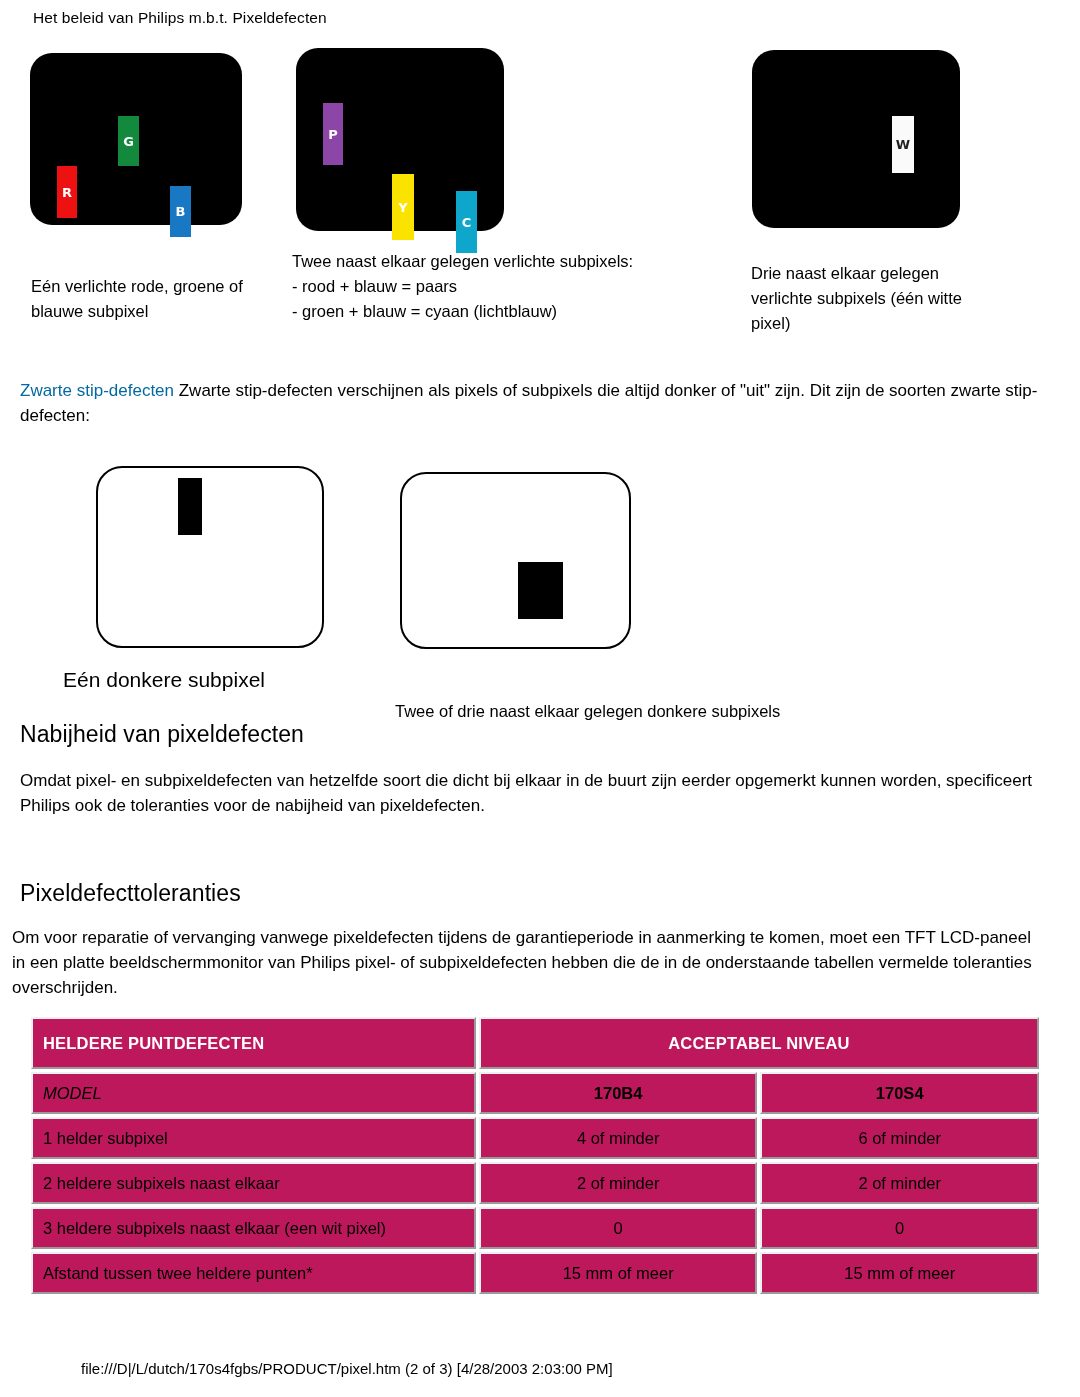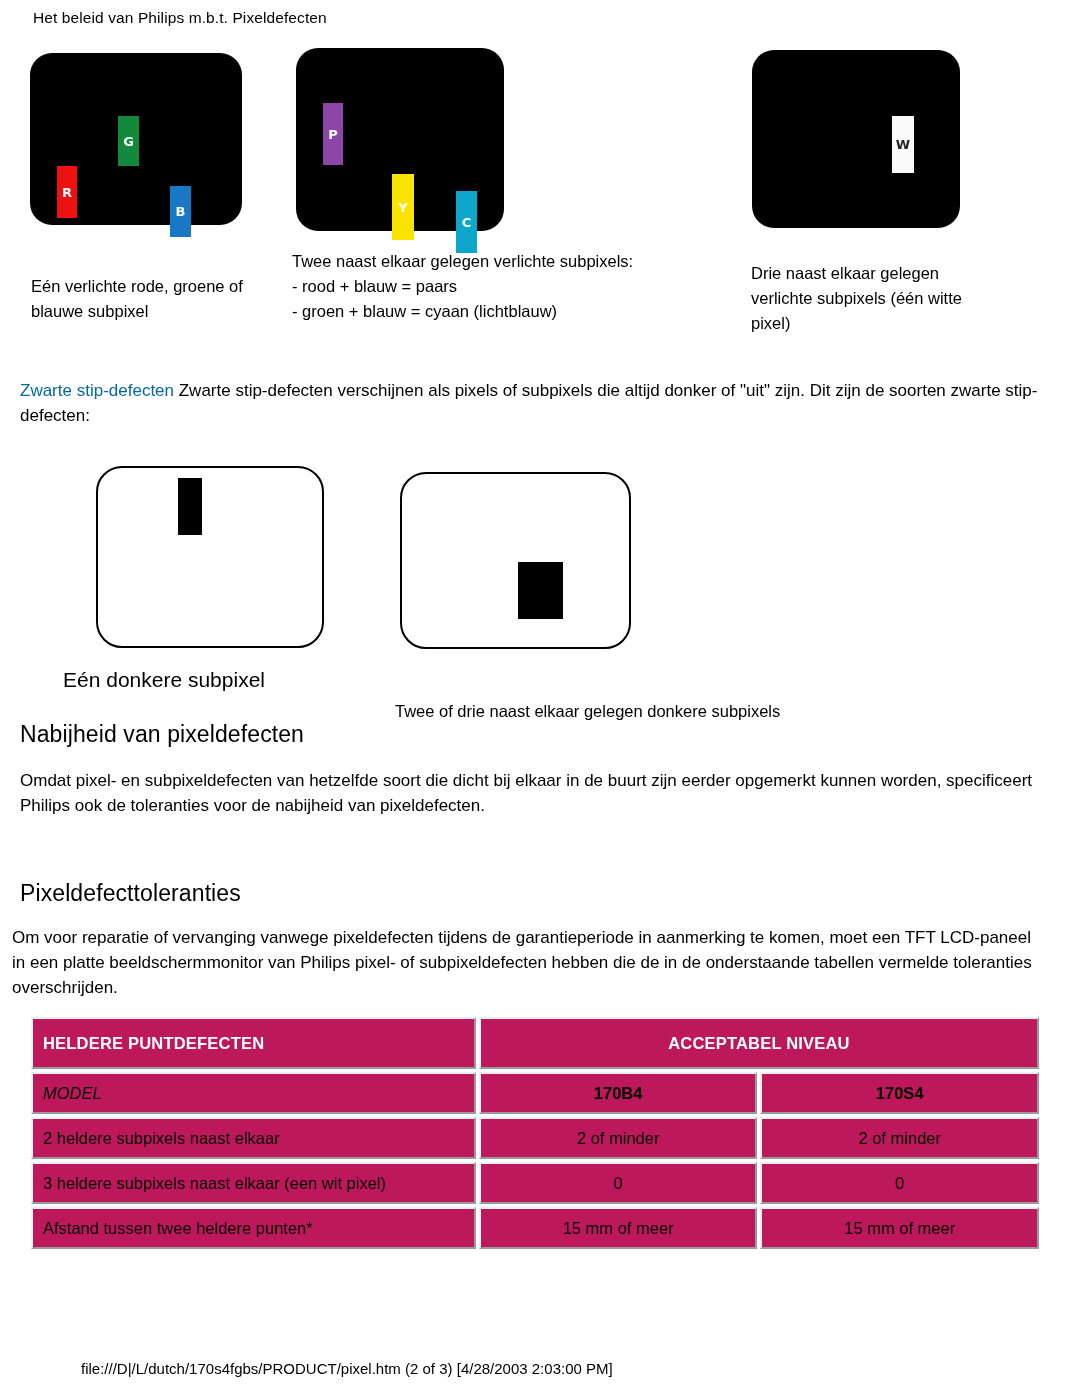--- a/index.html
+++ b/index.html
@@ -250,20 +250,25 @@
         <tr>
           <td class="hdr-black">HELDERE PUNTDEFECTEN</td>
           <td class="hdr-navy" colspan="2">ACCEPTABEL NIVEAU</td>
         </tr>
         <tr>
           <td class="model-cell">MODEL</td>
           <td class="model-val">170B4</td>
           <td class="model-val">170S4</td>
         </tr>
         <tr>
+          <td class="yellow">1 helder subpixel</td>
+          <td class="yellow ctr">4 of minder</td>
+          <td class="yellow ctr">6 of minder</td>
+        </tr>
+        <tr>
           <td>2 heldere subpixels naast elkaar</td>
           <td class="ctr">2 of minder</td>
           <td class="ctr">2 of minder</td>
         </tr>
         <tr>
           <td class="yellow">3 heldere subpixels naast elkaar (een wit pixel)</td>
           <td class="yellow ctr">0</td>
           <td class="yellow ctr">0</td>
         </tr>
         <tr>

